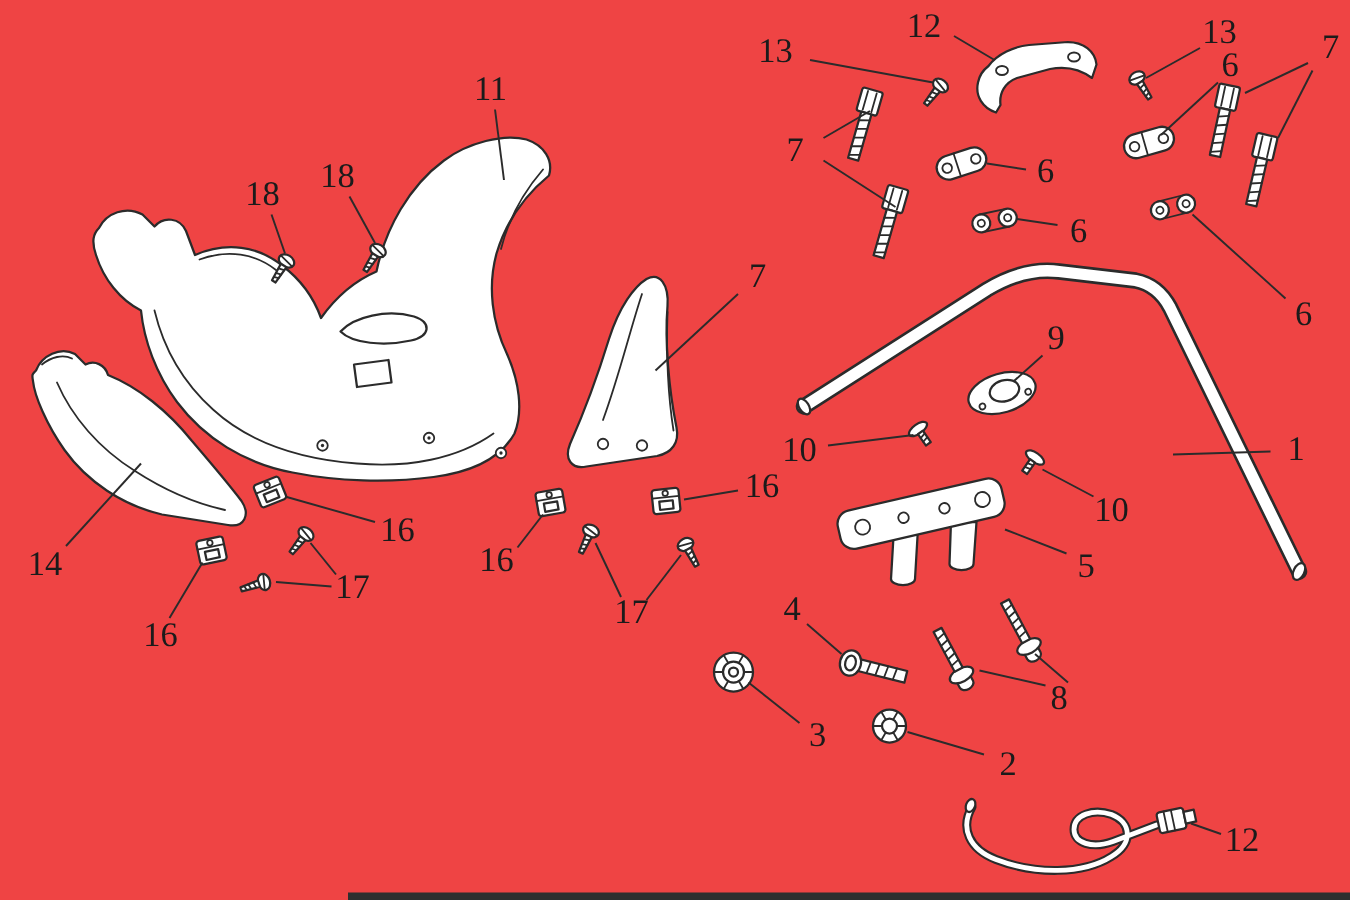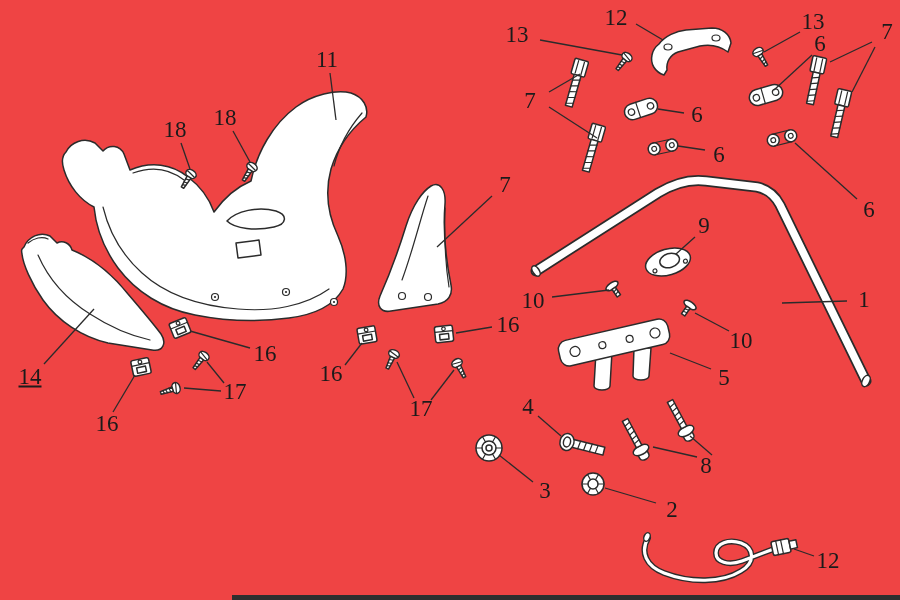--- a/index.html
+++ b/index.html
@@ -302,21 +302,21 @@
       <div class="callout" style="left: 505px; top: 184px;">7</div>
       <div class="callout" style="left: 869px; top: 209px;">6</div>
       <div class="callout" style="left: 704px; top: 225px;">9</div>
       <div class="callout" style="left: 533px; top: 300px;">10</div>
       <div class="callout" style="left: 864px; top: 299px;">1</div>
       <div class="callout" style="left: 508px; top: 324px;">16</div>
       <div class="callout" style="left: 741px; top: 340px;">10</div>
       <div class="callout" style="left: 265px; top: 353px;">16</div>
       <div class="callout" style="left: 331px; top: 373px;">16</div>
       <div class="callout" style="left: 724px; top: 377px;">5</div>
-      <div class="callout" style="left: 30px; top: 376px; text-decoration: underline;">14</div>
+      <div class="callout" style="left: 30px; top: 376px;">14</div>
       <div class="callout" style="left: 235px; top: 391px;">17</div>
       <div class="callout" style="left: 421px; top: 408px;">17</div>
       <div class="callout" style="left: 528px; top: 406px;">4</div>
       <div class="callout" style="left: 107px; top: 423px;">16</div>
       <div class="callout" style="left: 706px; top: 465px;">8</div>
       <div class="callout" style="left: 545px; top: 490px;">3</div>
       <div class="callout" style="left: 672px; top: 509px;">2</div>
       <div class="callout" style="left: 828px; top: 560px;">12</div>
     </div>
 

